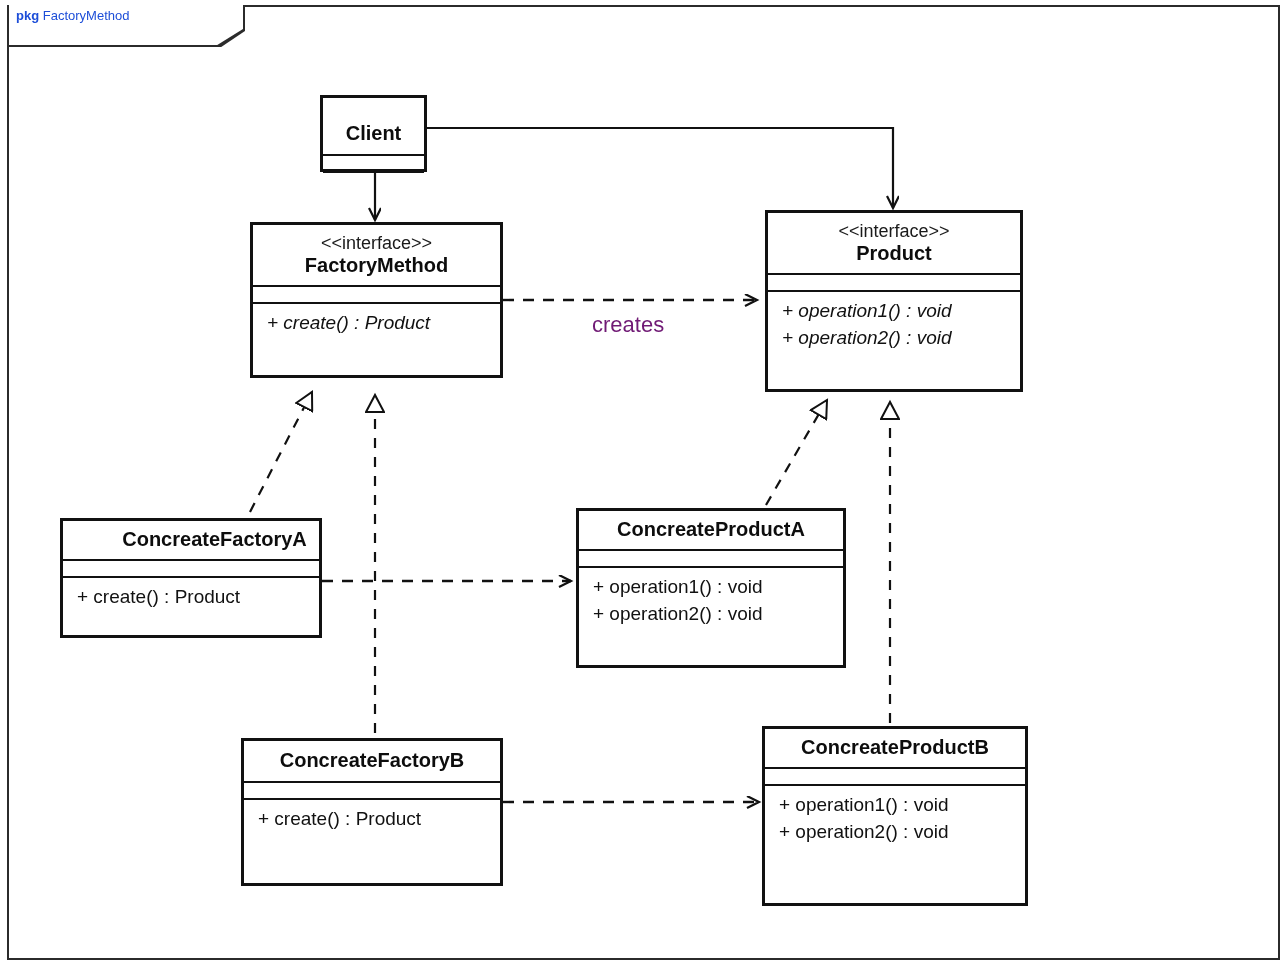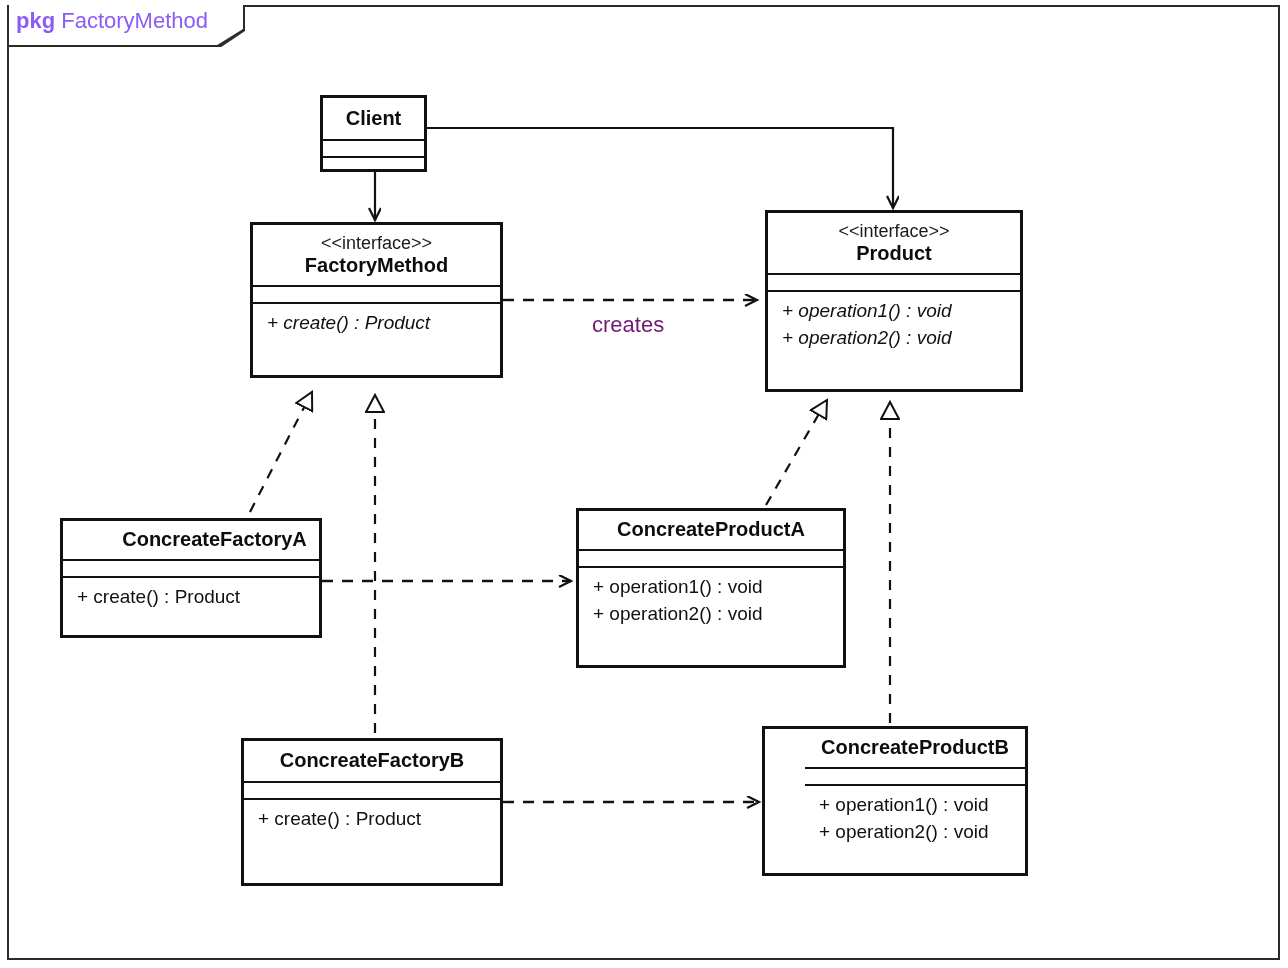--- a/index.html
+++ b/index.html
@@ -49,22 +49,22 @@
     top: 0px;
     right: 2px;
     bottom: 2px;
     background: #ffffff;
     clip-path: polygon(0 0, 100% 0, 100% 60%, 89% 100%, 0 100%);
   }
   .pkg-label {
     position: absolute;
     left: 16px;
     top: 8px;
-    font-size: 22px;
-    color: #8b5cf6;
+    font-size: 13px;
+    color: #1d4ed8;
     white-space: nowrap;
     z-index: 3;
   }
   .pkg-label .kw {
     font-weight: bold;
   }
   .pkg-label .nm {
     font-weight: normal;
   }
 
@@ -190,21 +190,21 @@
     </g>
 
     <g>
       <path d="M503,802 L759,802" fill="none" stroke="#111111" stroke-width="2.4" stroke-dasharray="11,9" marker-end="url(#openArrow)"></path>
     </g>
   </svg>
 
   <div class="edge-label" style="left:592px; top:312px;">creates</div>
 
   <div class="clsbox" style="left:320px; top:95px; width:107px; height:77px;">
-    <div class="cls-name" style="padding-top:9px; padding-bottom:9px;">
+    <div class="cls-name" style="padding-top:24px; padding-bottom:9px;">
       <span class="cls-title">Client</span>
     </div>
     <div class="cls-attrs"></div>
     <div class="cls-ops" style="height:20px; padding:0;"></div>
   </div>
 
   <div class="clsbox" style="left:250px; top:222px; width:253px; height:156px;">
     <div class="cls-name" style="padding-top:8px; padding-bottom:8px;">
       <span class="cls-stereo">&lt;&lt;interface&gt;&gt;</span>
       <span class="cls-title">FactoryMethod</span>
@@ -251,21 +251,21 @@
   <div class="clsbox" style="left:241px; top:738px; width:262px; height:148px;">
     <div class="cls-name" style="padding-top:8px; padding-bottom:9px;">
       <span class="cls-title">ConcreateFactoryB</span>
     </div>
     <div class="cls-attrs"></div>
     <div class="cls-ops">
       <div class="op">+ create() : Product</div>
     </div>
   </div>
 
-  <div class="clsbox" style="left:762px; top:726px; width:266px; height:150px;padding-left:40px;">
+  <div class="clsbox" style="left:762px; top:726px; width:266px; height:180px;">
     <div class="cls-name" style="padding-top:7px; padding-bottom:8px;">
       <span class="cls-title">ConcreateProductB</span>
     </div>
     <div class="cls-attrs"></div>
     <div class="cls-ops">
       <div class="op">+ operation1() : void</div>
       <div class="op">+ operation2() : void</div>
     </div>
   </div>
 

